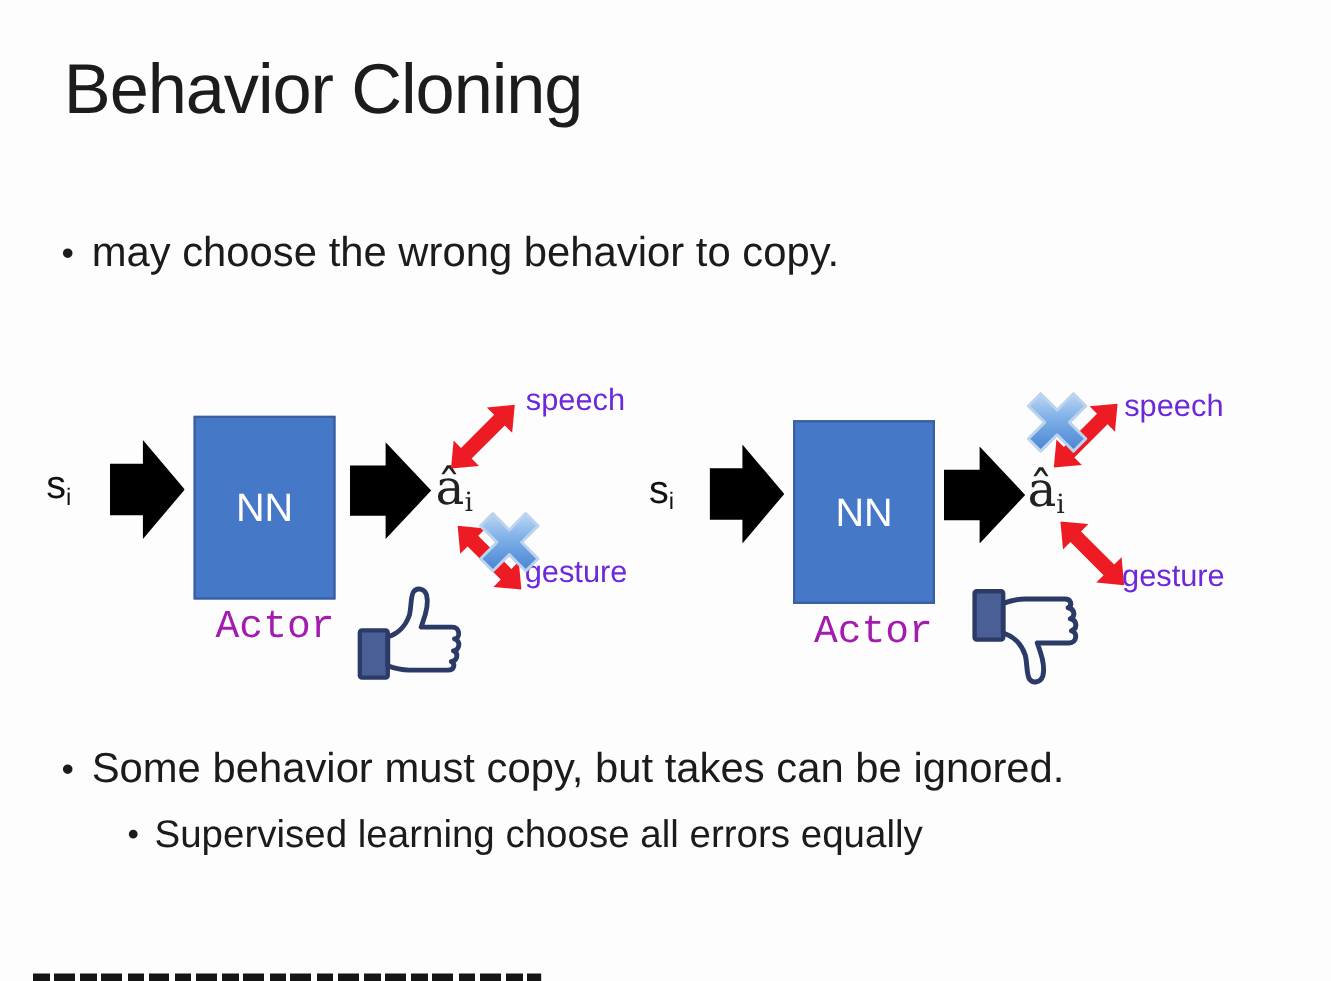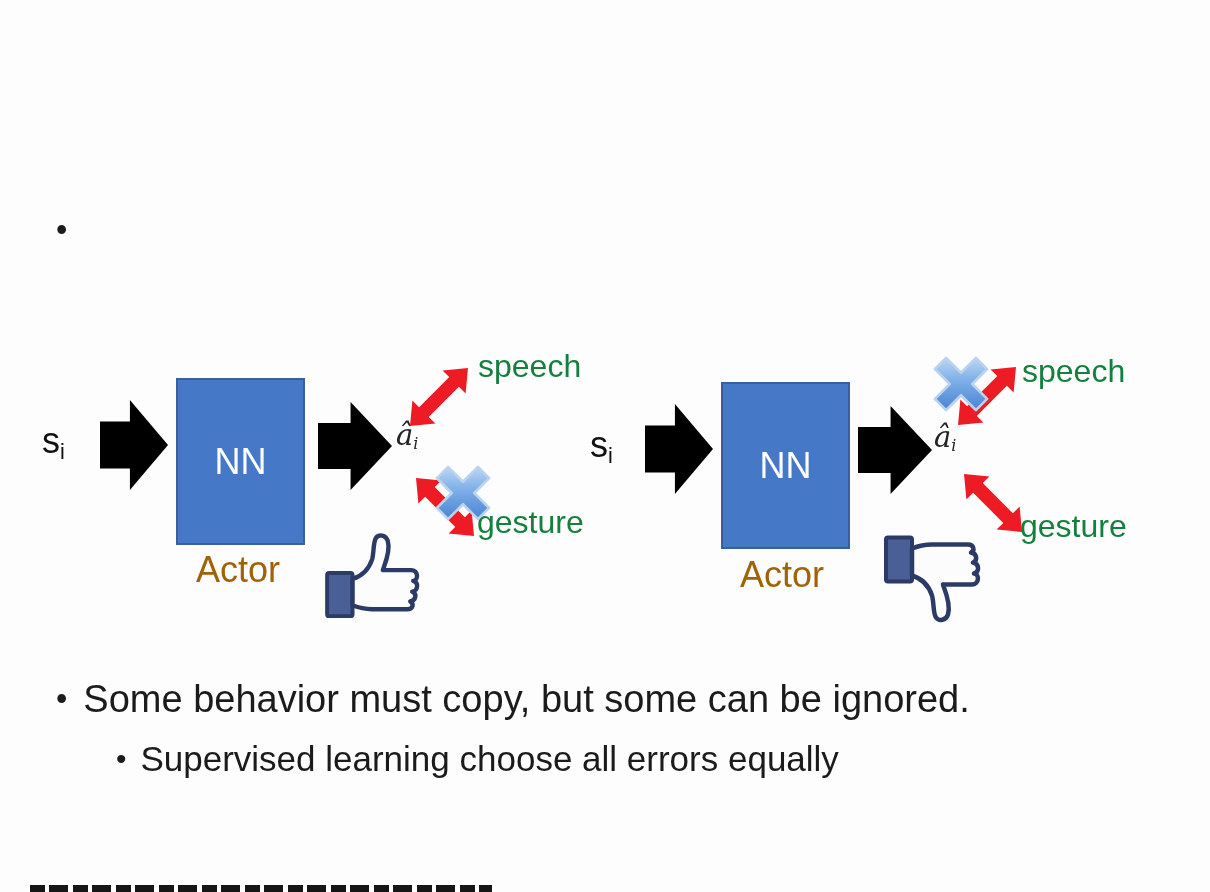--- a/index.html
+++ b/index.html
@@ -15,58 +15,60 @@
   .bullet-row { position:absolute; display:flex; gap:16px; }
   .bullet-dot { font-size:0.85em; line-height:inherit; }
   .b1 { left:56px; top:204px; font-size:38px; line-height:53px; }
   .b2 { left:56px; top:674px; font-size:38px; line-height:50px; }
   .bsub { left:116px; top:736px; font-size:35px; line-height:46px; gap:14px; }
 
   
   .abs { position:absolute; }
   .io-label { font-size:36px; color:#111; }
   .sub { font-size:0.60em; vertical-align:-0.28em; }
-  .math { font-family:"DejaVu Serif", serif; font-style:italic; font-size:29px; color:#222;text-align:center; }
+  .math { font-family:"DejaVu Serif", serif; font-size:44px; color:#222;text-align:center; }
   .math .sub { font-size:0.55em; }
 
   .block-arrow {
     background:#000;
     clip-path: polygon(0% 24%, 44% 24%, 44% 0%, 100% 50%, 44% 100%, 44% 76%, 0% 76%);
   }
   .nn-box {
     background:#4678c8; border:2px solid #3a5f9e;
     display:flex; align-items:center; justify-content:center;
     color:#ffffff; font-size:36px;
   }
   .red-arrow {
     background:#ed1c24;
     clip-path: polygon(0% 50%, 24% 2%, 24% 30%, 76% 30%, 76% 2%, 100% 50%, 76% 98%, 76% 70%, 24% 70%, 24% 98%);
   }
   .rot-neg45 { transform:rotate(-45deg); }
   .rot-pos45 { transform:rotate(45deg); }
-  .branch-label { font-size:32px; color:#15803d; }
-  .actor-label { font-size:36px; color:#a16207; }
+  .branch-label { font-size:28px; color:#6d28d9; }
+  .actor-label { font-size:36px; color:#a21caf;font-family:Liberation Mono, monospace; }
   .flip-v { transform:scaleY(-1); }
 
   .clipped-line {
     position:absolute; left:30px; top:885px; width:462px; height:7px;
     background:repeating-linear-gradient(90deg,
       #161616 0px, #161616 15px, #fdfdfd 15px, #fdfdfd 19px,
       #161616 19px, #161616 38px, #fdfdfd 38px, #fdfdfd 43px);
   }
 </style>
 </head>
 <body>
 
 <div class="slide">
 
+  <div class="title">Behavior Cloning</div>
 
   <div class="bullet-row b1">
     <span class="bullet-dot">•</span>
     <div>
+      <div>may choose the wrong behavior to copy.</div>
     </div>
   </div>
 
   <div>
     <div class="abs io-label" style="left:42px; top:420px;">
       <span>s</span><span class="sub">i</span>
     </div>
 
     <div class="abs block-arrow" style="left:100px; top:400px; width:68px; height:90px;"></div>
 
@@ -150,21 +152,21 @@
     <svg class="abs flip-v" style="left:882px; top:532px;" width="110" height="95" viewBox="0 0 110 92">
       <rect x="4" y="44" width="26" height="44" rx="2" fill="#4a5f96" stroke="#2b3a67" stroke-width="4"></rect>
       <path d="M30 50 C40 47 47 39 50 30 C52 23 51 12 54 8 C57 4 64 5 66 11 C68 18 65 30 62 38 L61 41 L90 41
                C97 41 98 51 92 52 C98 54 97 62 91 63 C96 65 95 72 89 73 C93 75 92 81 86 81 L50 81
                C42 81 35 79 30 77 Z" fill="#fcfcfc" stroke="#2b3a67" stroke-width="4.5" stroke-linejoin="round"></path>
     </svg>
   </div>
 
   <div class="bullet-row b2">
     <span class="bullet-dot">•</span>
-    <div>Some behavior must copy, but some can be ignored.</div>
+    <div>Some behavior must copy, but takes can be ignored.</div>
   </div>
 
   <div class="bullet-row bsub">
     <span class="bullet-dot">•</span>
     <div>Supervised learning choose all errors equally</div>
   </div>
 
   <div class="clipped-line"></div>
 
 </div>

